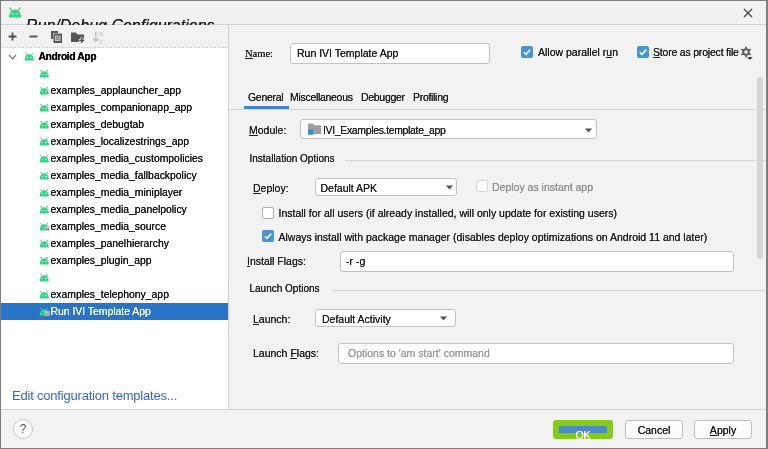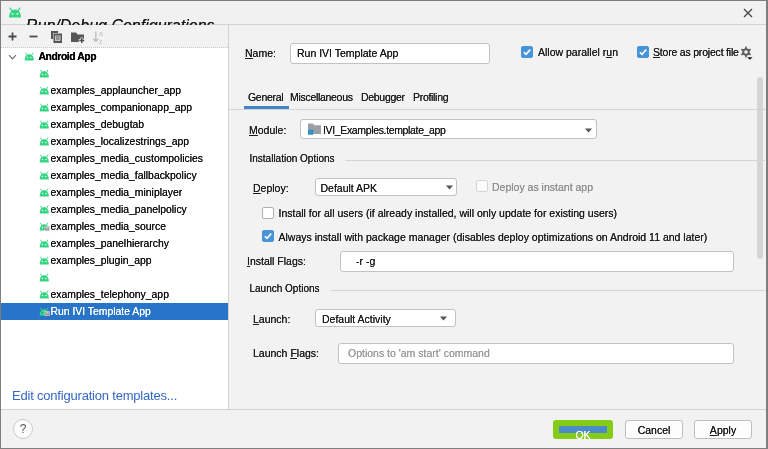--- a/index.html
+++ b/index.html
@@ -247,21 +247,21 @@
           <circle cx="8.0" cy="6.3" r="0.8" fill="#2874c9"></circle>
           <rect x="6.8" y="5" width="5" height="5" fill="#8a8a8a" stroke="#e8e8e8" stroke-width="0.6"></rect>
           <path d="M7.8,6.3 H11 M7.8,7.7 H11" stroke="#dcdcdc" stroke-width="0.8"></path>
         </svg>
         <span class="lbl">Run IVI Template App</span>
       </div>
     </div>
 
  <div class="abs" style="left:11px;top:387px;font-size:13px;letter-spacing:-0.2px;color:#3567c4;">Edit configuration templates...</div>
 
- <div class="abs lab" style="left:244px;top:42px;height:21px;line-height:21px;"><span class="u">N</span>ame:</div>
+ <div class="abs lab" style="left:244px;top:42px;height:21px;line-height:21px;font-family:Liberation Serif, serif;"><span class="u">N</span>ame:</div>
  <div class="fld" style="left:289px;top:42px;width:200px;height:21px;line-height:19px;padding-left:6px;">Run IVI Template App</div>
 
  <div class="cb on" style="left:520px;top:45px;"></div>
  <svg class="abs" style="left:521px;top:46px" width="10" height="10" viewBox="0 0 10 10">
       <path d="M1.8,5.2 L4,7.4 L8.2,2.6" stroke="#fff" stroke-width="1.6" fill="none"></path>
     </svg>
  <div class="abs lab" style="left:537px;top:45px;">Allow parallel r<span class="u">u</span>n</div>
 
  <div class="cb on" style="left:636px;top:45px;"></div>
  <svg class="abs" style="left:637px;top:46px" width="10" height="10" viewBox="0 0 10 10">
@@ -316,21 +316,21 @@
  <div class="cb off" style="left:261px;top:206px;"></div>
  <div class="abs lab" style="left:277.5px;top:206px;">Install for all users (if already installed, will only update for existing users)</div>
 
  <div class="cb on" style="left:261px;top:229px;"></div>
  <svg class="abs" style="left:262px;top:230px" width="10" height="10" viewBox="0 0 10 10">
       <path d="M1.8,5.2 L4,7.4 L8.2,2.6" stroke="#fff" stroke-width="1.6" fill="none"></path>
     </svg>
  <div class="abs lab" style="left:277.5px;top:230px;">Always install with package manager (disables deploy optimizations on Android 11 and later)</div>
 
  <div class="abs lab" style="left:246px;top:250px;height:21px;line-height:21px;"><span class="u">I</span>nstall Flags:</div>
- <div class="fld" style="left:339px;top:250px;width:394px;height:21px;line-height:19px;padding-left:15px;">-r -g</div>
+ <div class="fld" style="left:339px;top:250px;width:394px;height:21px;line-height:19px;padding-left:5px;">-r -g</div>
 
  <div class="abs sect" style="left:248.5px;top:282px;">Launch Options</div>
  <div class="hline" style="left:330px;top:289px;width:434px;"></div>
 
  <div class="abs lab" style="left:252px;top:312px;"><span class="u">L</span>aunch:</div>
  <div class="fld" style="left:314px;top:308px;width:141px;height:18px;"></div>
  <div class="abs lab" style="left:321px;top:312px;">Default Activity</div>
  <svg class="abs" style="left:438px;top:314px" width="9" height="7" viewBox="0 0 10 7">
       <path d="M1,1.2 L5,5.8 L9,1.2 Z" fill="#565656"></path>
     </svg>

